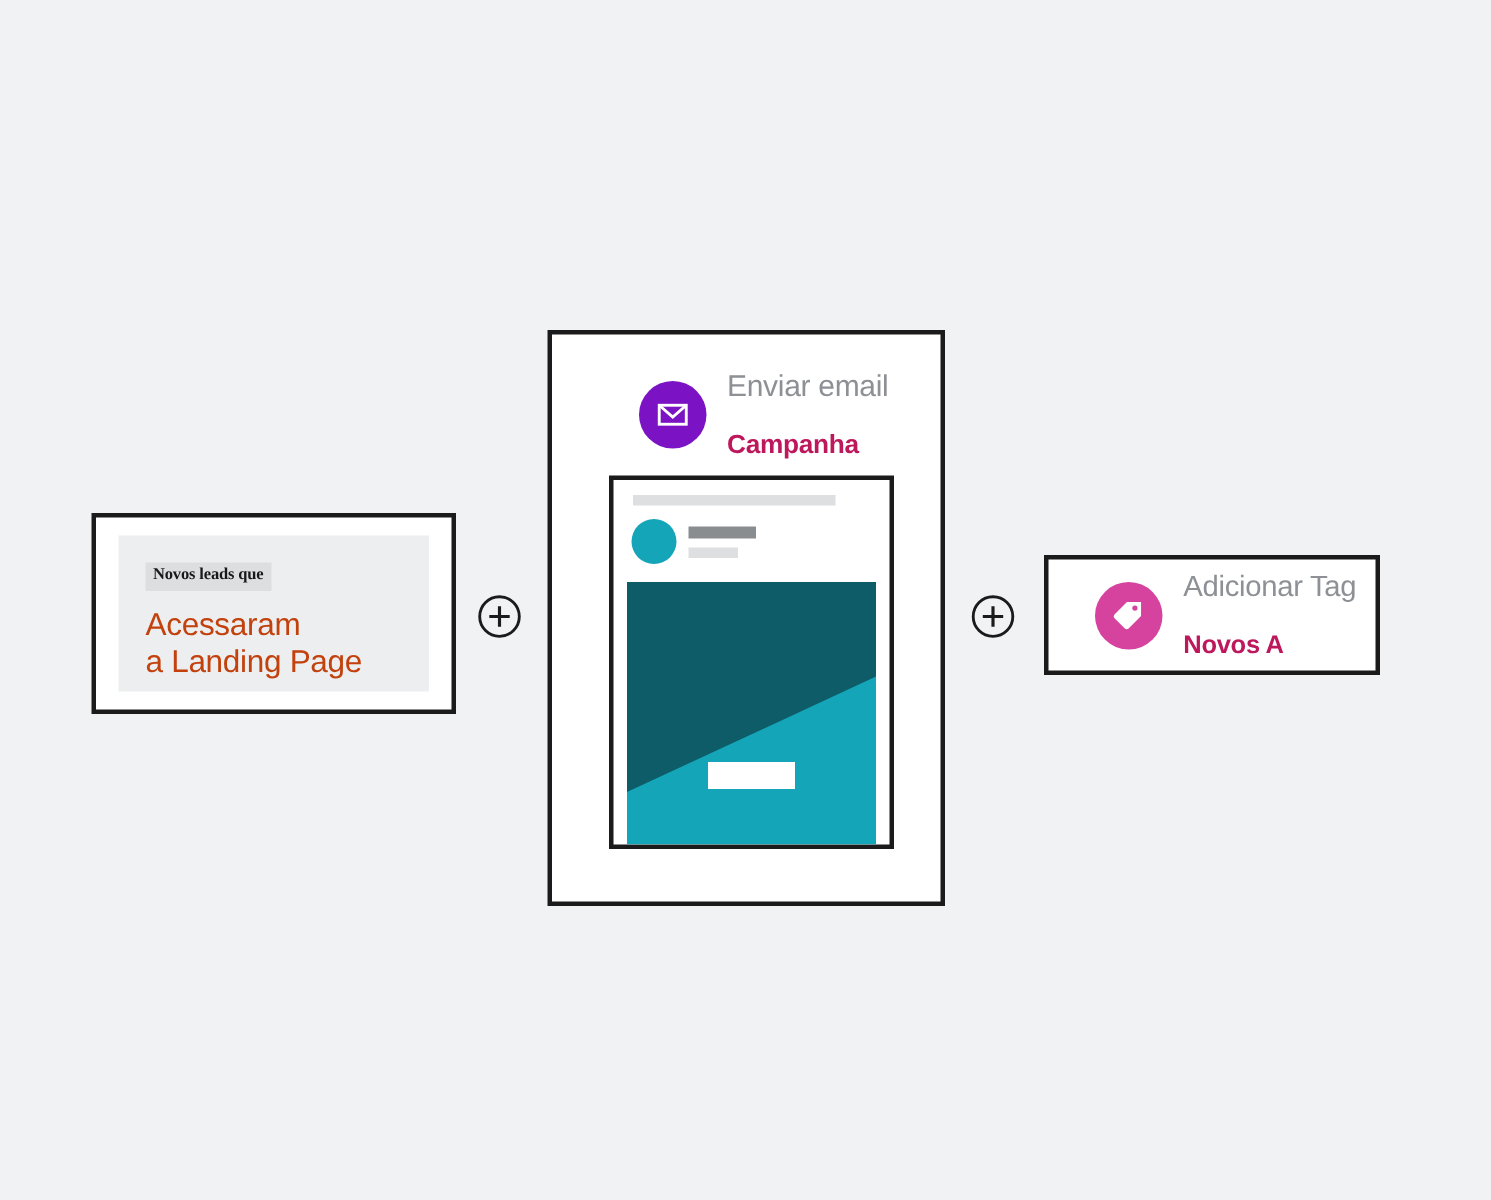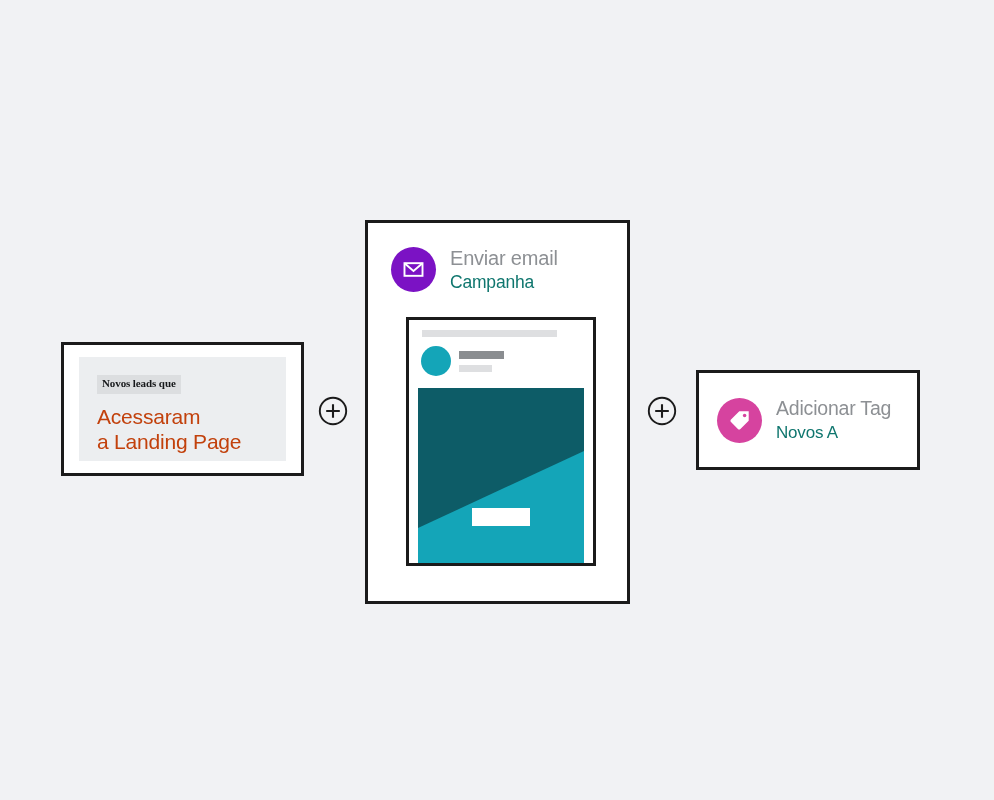--- a/index.html
+++ b/index.html
@@ -80,20 +80,21 @@
   #email-card {
     left: 365px;
     top: 220px;
     width: 265px;
     height: 384px;
   }
   .card-head {
     display: flex;
     align-items: center;
     padding: 24px 0 0 23px;
+    justify-content: center;
   }
   .badge {
     width: 45px;
     height: 45px;
     border-radius: 50%;
     flex: 0 0 45px;
     display: flex;
     align-items: center;
     justify-content: center;
   }
@@ -102,25 +103,25 @@
     margin-left: 14px;
     line-height: 1.12;
   }
   .head-kicker {
     color: #8d9094;
     font-size: 20px;
     letter-spacing: -0.2px;
     white-space: nowrap;
   }
   .head-name {
-    color: #0f766e;
+    color: #be185d;
     font-size: 17.5px;
-    font-weight: normal;
+    font-weight: bold;
     letter-spacing: -0.2px;
-    margin-top: 4px;
+    margin-top: 18px;
     white-space: nowrap;
   }
   #email-preview {
     position: absolute;
     left: 38px;
     top: 94px;
     width: 190px;
     height: 249px;
     border: 3px solid #1b1b1b;
     background: #ffffff;
@@ -183,21 +184,21 @@
     width: 58px;
     height: 18px;
     background: #ffffff;
   }
 
   
   #tag-card {
     left: 696px;
     top: 370px;
     width: 224px;
-    height: 100px;
+    height: 80px;
   }
   #tag-card .card-head {
     padding: 0 0 0 18px;
     height: 100%;
   }
   #tag-card .head-kicker { font-size: 19.5px; }
   #tag-card .head-name { font-size: 17px; }
 </style>
 </head>
 <body>

